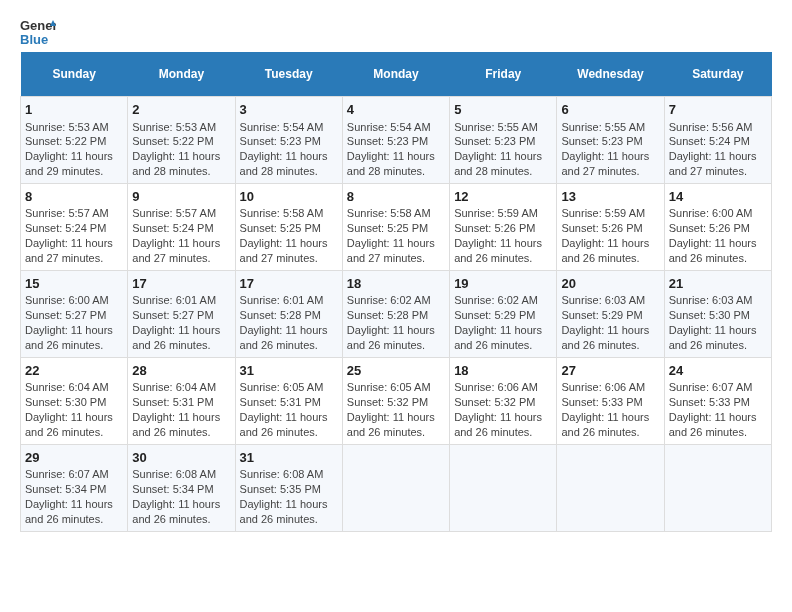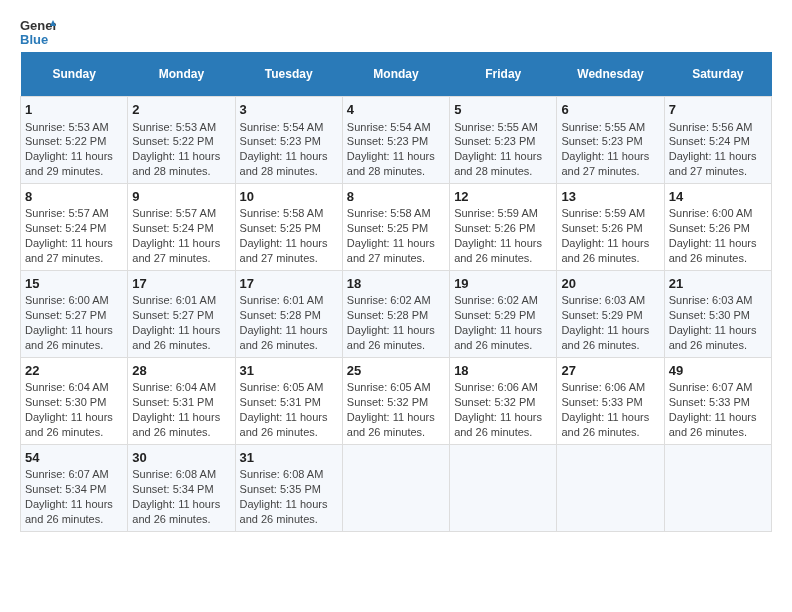--- a/index.html
+++ b/index.html
@@ -137,24 +137,24 @@
           <td><span class="day-num">20</span><span class="day-info">Sunrise: 6:03 AM<br>Sunset: 5:29 PM<br>Daylight: 11 hours<br>and 26 minutes.</span></td>
           <td><span class="day-num">21</span><span class="day-info">Sunrise: 6:03 AM<br>Sunset: 5:30 PM<br>Daylight: 11 hours<br>and 26 minutes.</span></td>
         </tr>
         <tr>
           <td><span class="day-num">22</span><span class="day-info">Sunrise: 6:04 AM<br>Sunset: 5:30 PM<br>Daylight: 11 hours<br>and 26 minutes.</span></td>
           <td><span class="day-num">28</span><span class="day-info">Sunrise: 6:04 AM<br>Sunset: 5:31 PM<br>Daylight: 11 hours<br>and 26 minutes.</span></td>
           <td><span class="day-num">31</span><span class="day-info">Sunrise: 6:05 AM<br>Sunset: 5:31 PM<br>Daylight: 11 hours<br>and 26 minutes.</span></td>
           <td><span class="day-num">25</span><span class="day-info">Sunrise: 6:05 AM<br>Sunset: 5:32 PM<br>Daylight: 11 hours<br>and 26 minutes.</span></td>
           <td><span class="day-num">18</span><span class="day-info">Sunrise: 6:06 AM<br>Sunset: 5:32 PM<br>Daylight: 11 hours<br>and 26 minutes.</span></td>
           <td><span class="day-num">27</span><span class="day-info">Sunrise: 6:06 AM<br>Sunset: 5:33 PM<br>Daylight: 11 hours<br>and 26 minutes.</span></td>
-          <td><span class="day-num">49</span><span class="day-info">Sunrise: 6:07 AM<br>Sunset: 5:33 PM<br>Daylight: 11 hours<br>and 26 minutes.</span></td>
+          <td><span class="day-num">24</span><span class="day-info">Sunrise: 6:07 AM<br>Sunset: 5:33 PM<br>Daylight: 11 hours<br>and 26 minutes.</span></td>
         </tr>
         <tr>
-          <td><span class="day-num">54</span><span class="day-info">Sunrise: 6:07 AM<br>Sunset: 5:34 PM<br>Daylight: 11 hours<br>and 26 minutes.</span></td>
+          <td><span class="day-num">29</span><span class="day-info">Sunrise: 6:07 AM<br>Sunset: 5:34 PM<br>Daylight: 11 hours<br>and 26 minutes.</span></td>
           <td><span class="day-num">30</span><span class="day-info">Sunrise: 6:08 AM<br>Sunset: 5:34 PM<br>Daylight: 11 hours<br>and 26 minutes.</span></td>
           <td><span class="day-num">31</span><span class="day-info">Sunrise: 6:08 AM<br>Sunset: 5:35 PM<br>Daylight: 11 hours<br>and 26 minutes.</span></td>
           <td></td>
           <td></td>
           <td></td>
           <td></td>
         </tr>
       </tbody>
   </table>
 </div>

